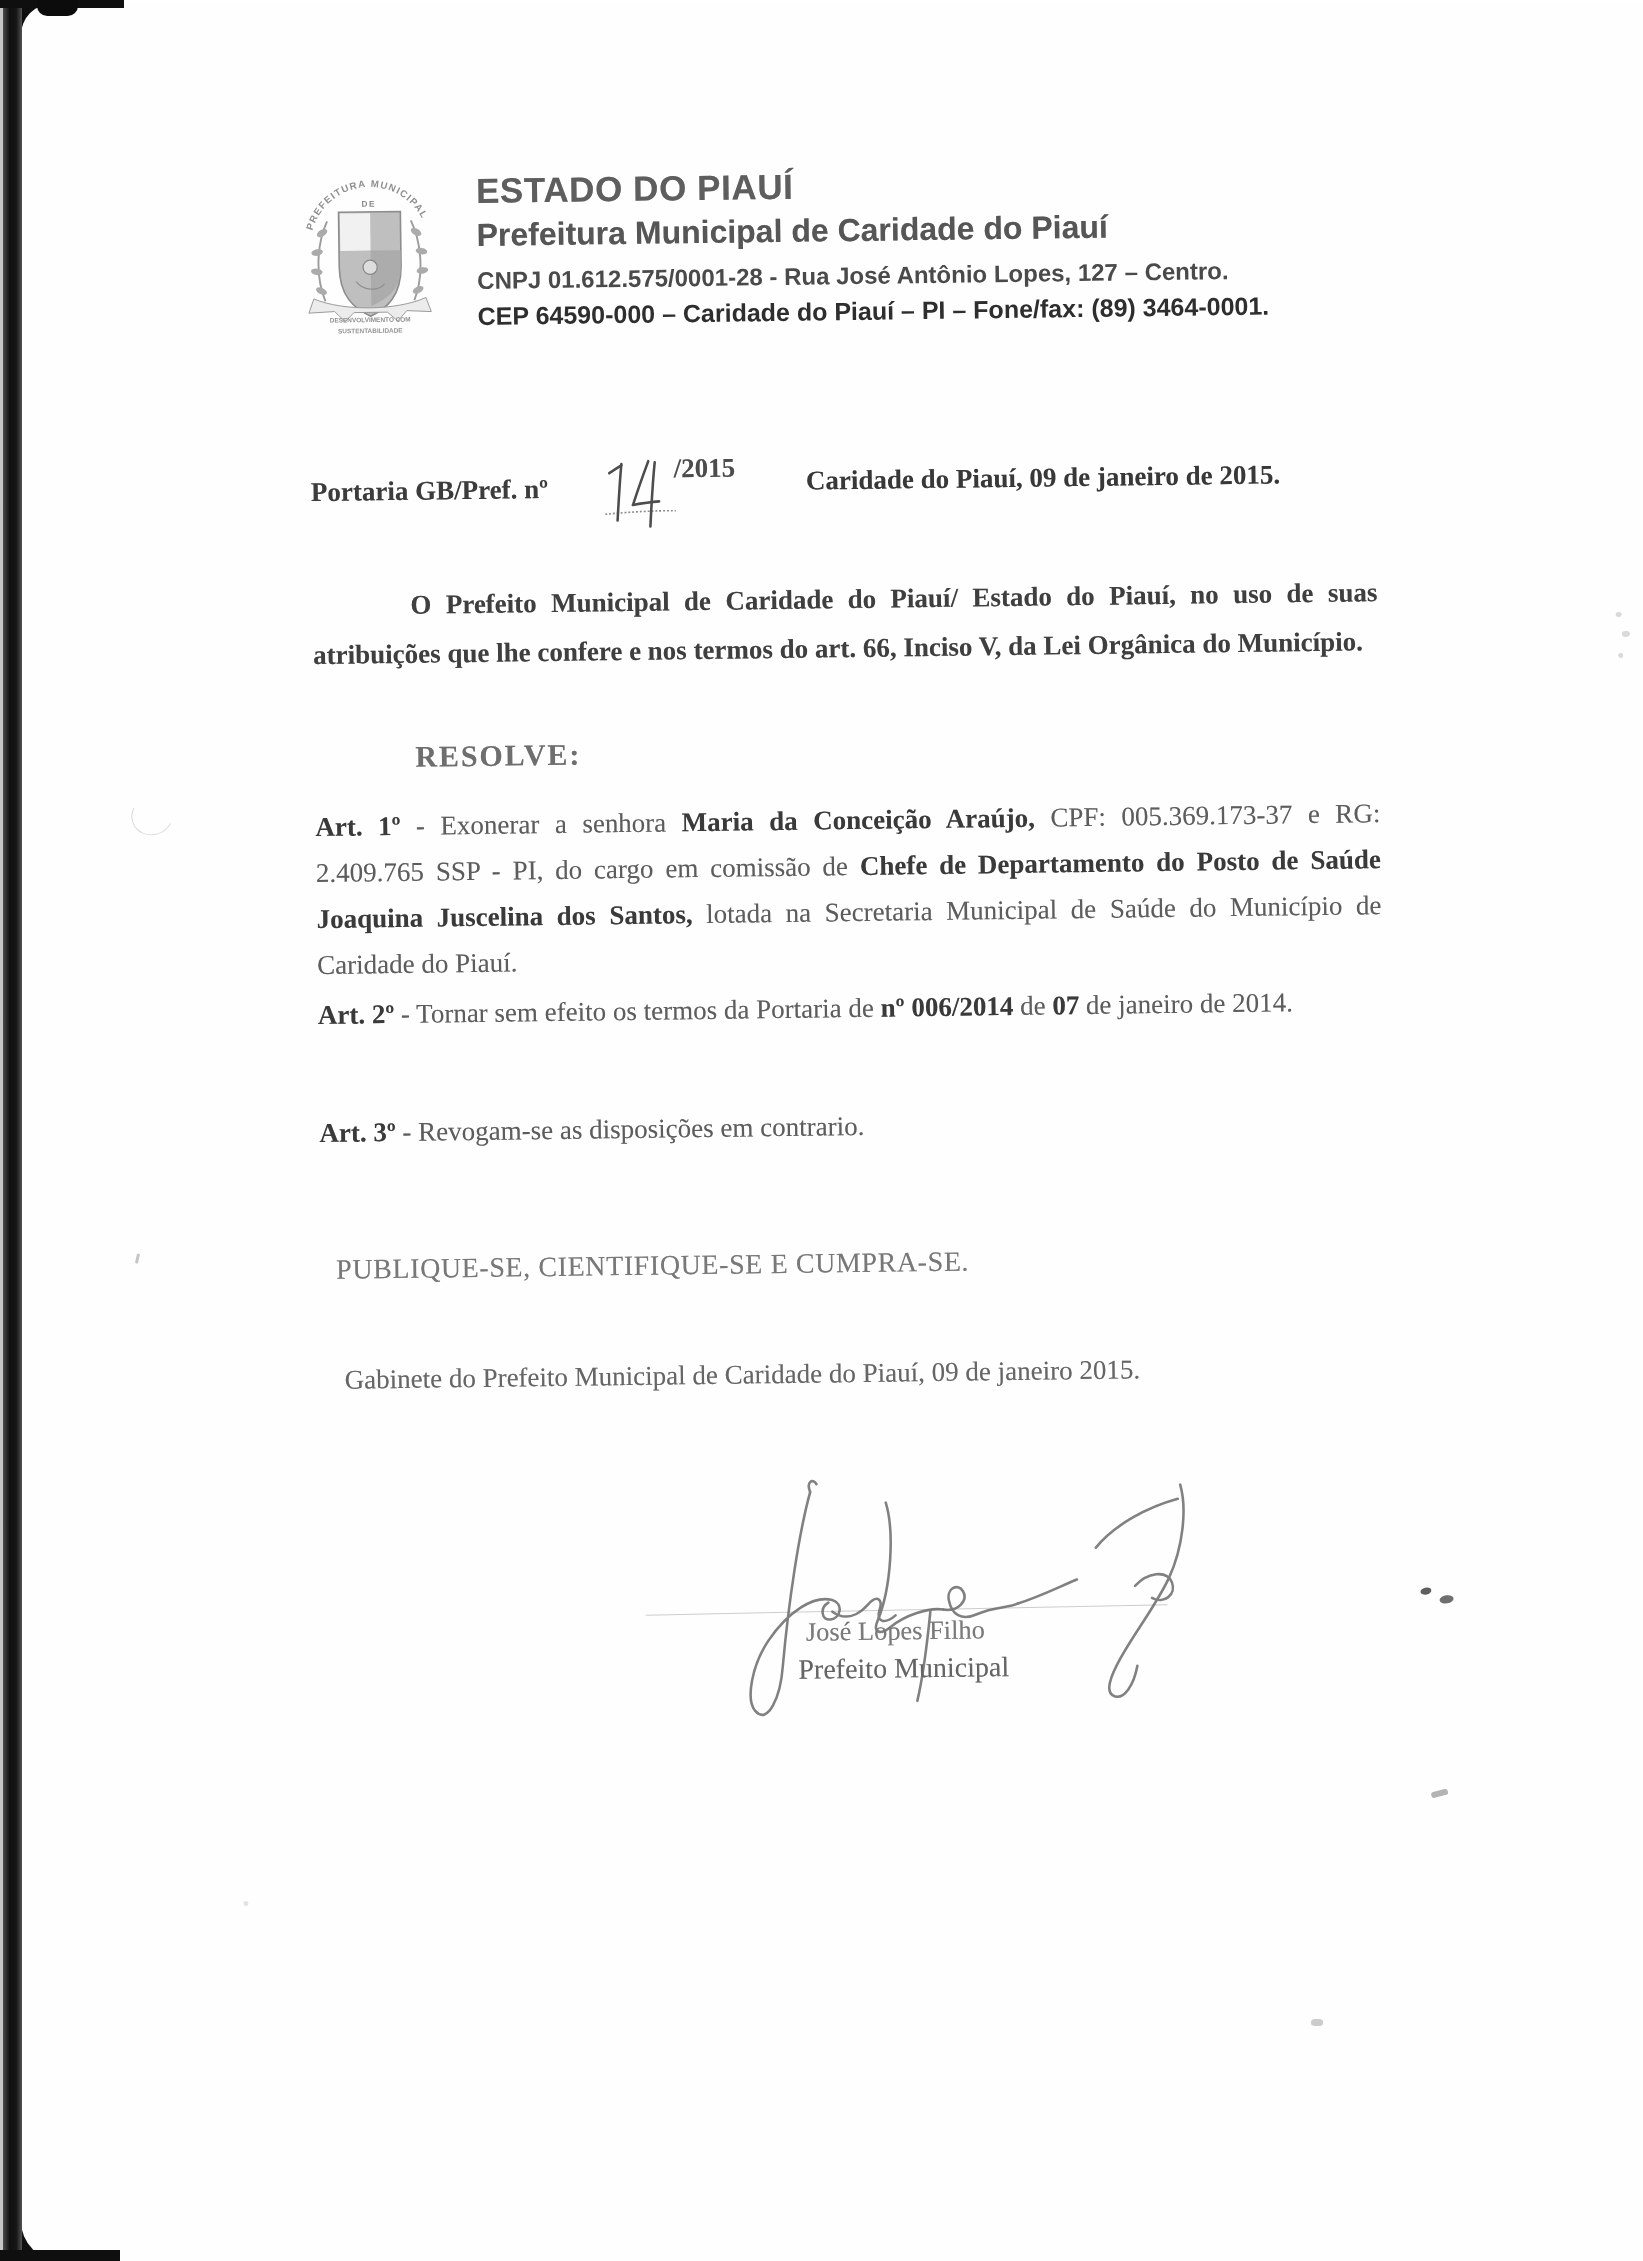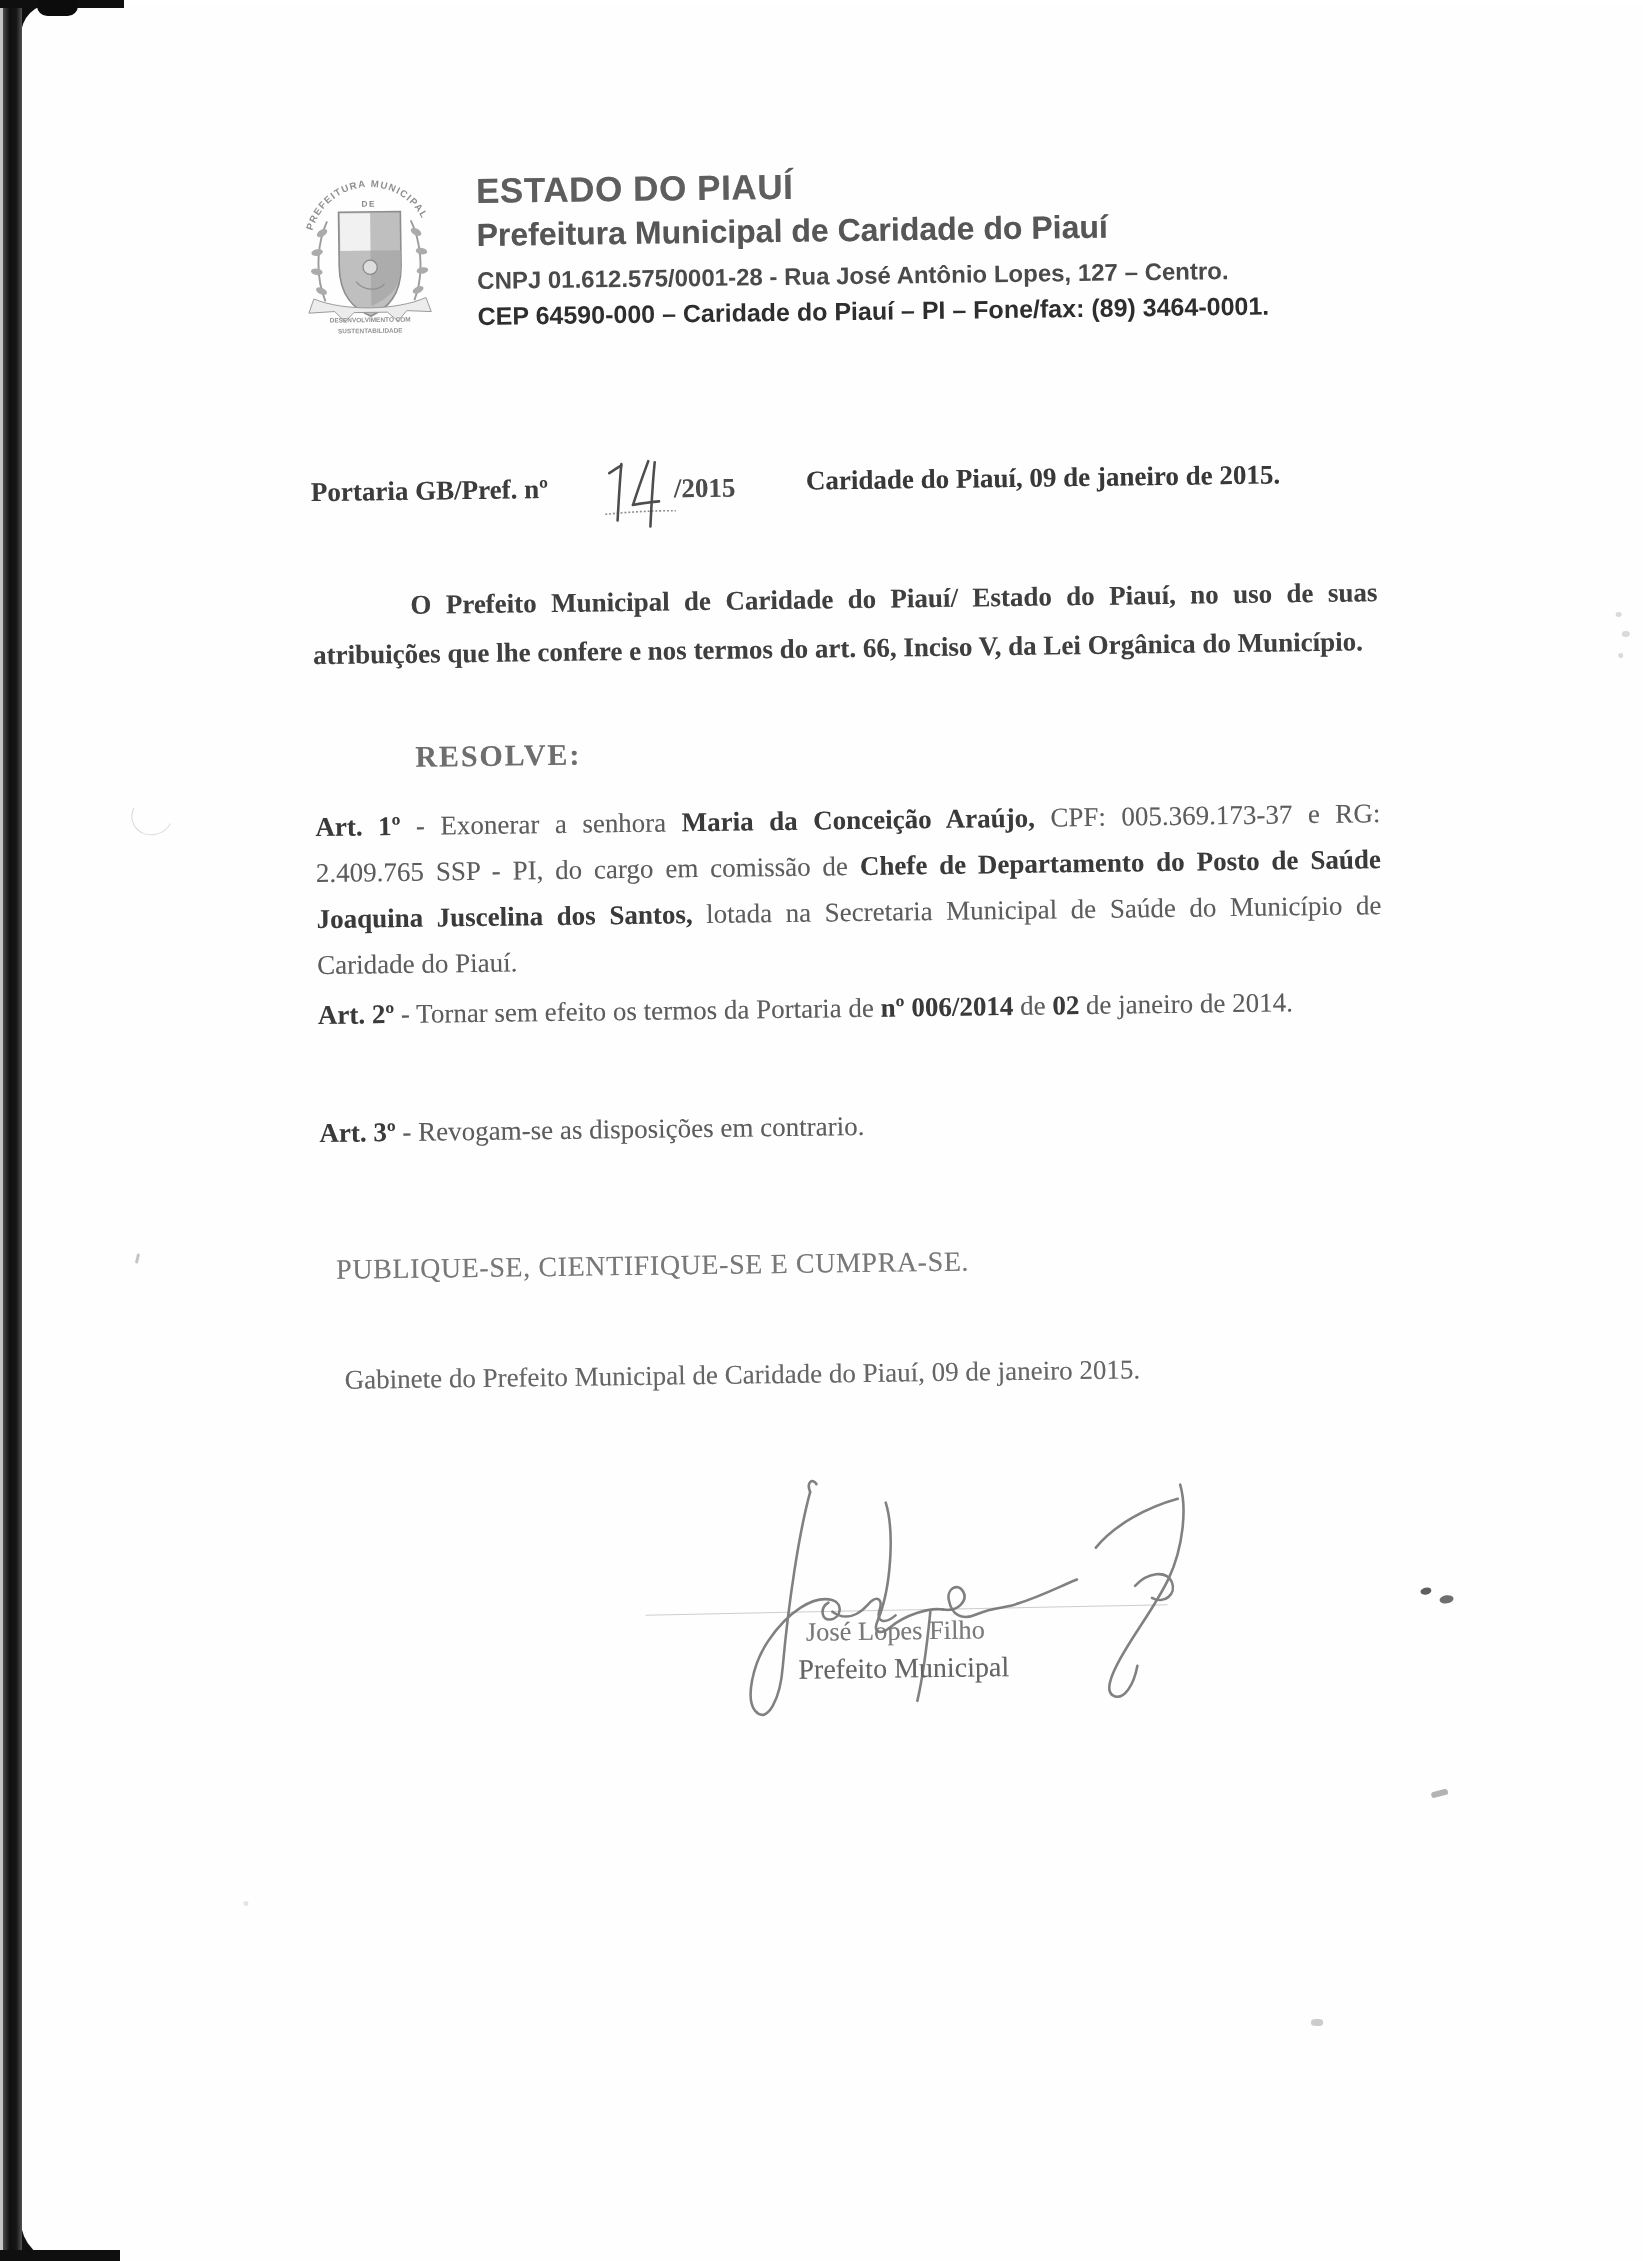--- a/index.html
+++ b/index.html
@@ -29,21 +29,21 @@
              text-shadow:0 0 0.6px rgba(90,90,90,.35);}
 
   .hdr1{left:487px;top:173px;font-size:35px;font-weight:bold;color:#5e5e5e;
         letter-spacing:0.6px;text-shadow:0 0 0.6px rgba(110,110,110,.5);}
   .hdr2{left:487px;top:219px;font-size:32px;font-weight:bold;color:#565656;
         text-shadow:0 0 0.6px rgba(110,110,110,.5);}
   .hdr3{left:487px;top:269px;font-size:24px;font-weight:bold;color:#4a4a4a;}
   .hdr4{left:487px;top:304px;font-size:25px;font-weight:bold;color:#2e2e2e;}
 
   .ref-label{left:318px;top:477px;font-size:27px;font-weight:bold;color:#3c3c3c;}
-  .ref-suffix{left:681px;top:478px;font-size:27px;font-weight:bold;color:#4c4c4c;}
+  .ref-suffix{left:681px;top:458px;font-size:27px;font-weight:bold;color:#4c4c4c;}
   .ref-date{left:813px;top:472px;font-size:27px;font-weight:bold;color:#383838;}
   .hand-num{left:603px;top:459px;width:90px;height:77px;}
 
   .para{left:318px;width:1065px;font-size:27px;line-height:48px;
         text-align:justify;color:#5d5d5d;}
   .preamble{top:582px;text-indent:98px;font-weight:bold;color:#3f3f3f;line-height:49px;}
   .b{font-weight:bold;color:#3a3a3a;}
   .resolve{left:419px;top:741px;font-size:30px;font-weight:bold;color:#6e6e6e;
            letter-spacing:1.9px;}
   .art1{top:804px;line-height:46px;}
@@ -153,21 +153,21 @@
 
   <div class="abs doc-serif para preamble">O Prefeito Municipal de Caridade do Piauí/ Estado do Piauí, no uso de suas atribuições que lhe confere e nos termos do art. 66, Inciso V, da Lei Orgânica do Município.</div>
 
   <div class="abs doc-serif resolve">RESOLVE:</div>
 
   <div class="abs doc-serif para art1">
     <span class="b">Art. 1º</span><span> - Exonerar a senhora </span><span class="b">Maria da Conceição Araújo,</span><span> CPF: 005.369.173-37 e RG: 2.409.765 SSP - PI, do cargo em comissão de </span><span class="b">Chefe de Departamento do Posto de Saúde Joaquina Juscelina dos Santos,</span><span> lotada na Secretaria Municipal de Saúde do Município de Caridade do Piauí.</span>
   </div>
 
   <div class="abs doc-serif para art2">
-    <span class="b">Art. 2º</span><span> - Tornar sem efeito os termos da Portaria de </span><span class="b">nº 006/2014</span><span> de </span><span class="b">02</span><span> de janeiro de 2014.</span>
+    <span class="b">Art. 2º</span><span> - Tornar sem efeito os termos da Portaria de </span><span class="b">nº 006/2014</span><span> de </span><span class="b">07</span><span> de janeiro de 2014.</span>
   </div>
 
   <div class="abs doc-serif para art3">
     <span class="b">Art. 3º</span><span> - Revogam-se as disposições em contrario.</span>
   </div>
 
   <div class="abs doc-serif publique">PUBLIQUE-SE, CIENTIFIQUE-SE E CUMPRA-SE.</div>
   <div class="abs doc-serif gabinete">Gabinete do Prefeito Municipal de Caridade do Piauí, 09 de janeiro 2015.</div>
 
   <div class="abs sig-hairline"></div>

